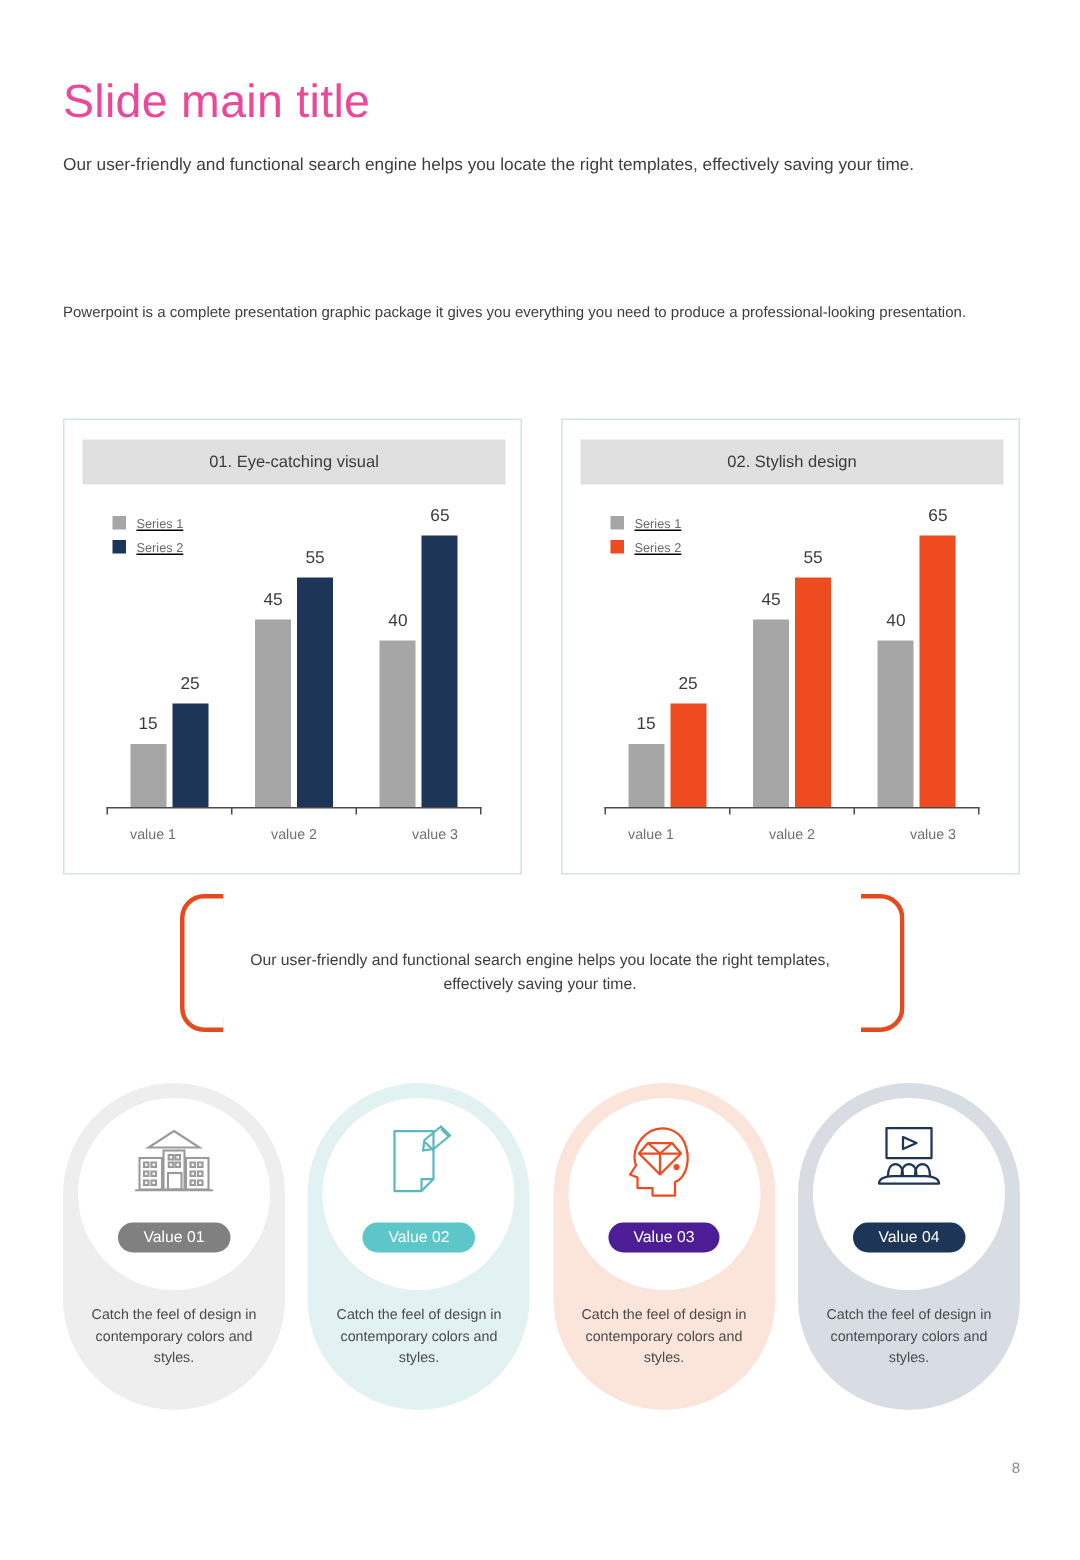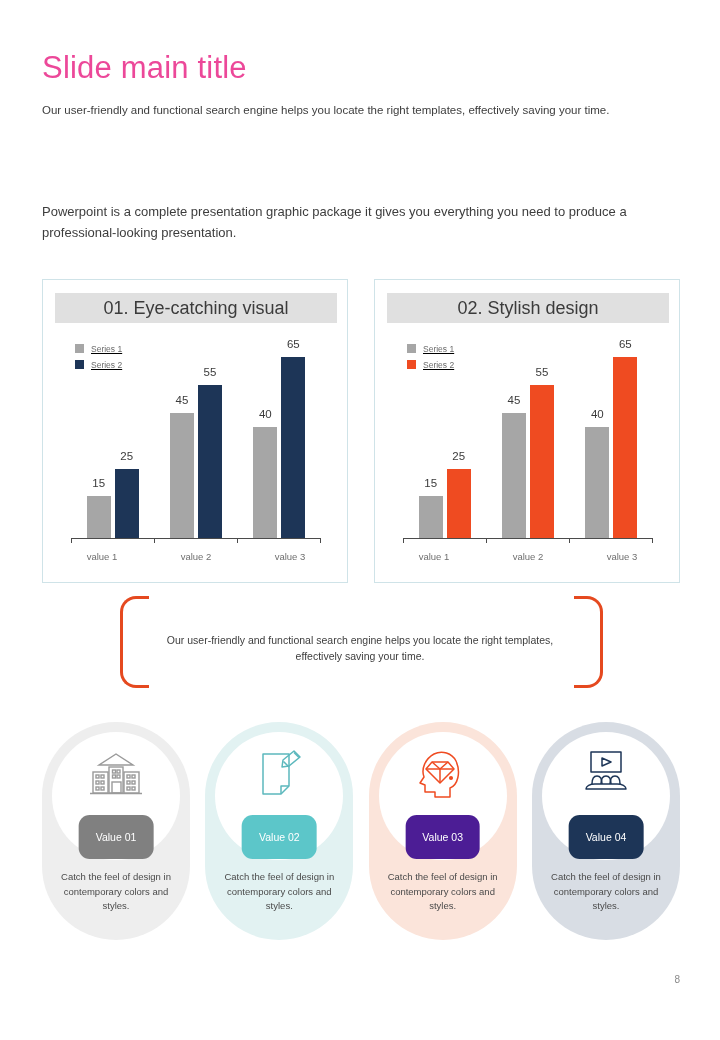--- a/index.html
+++ b/index.html
@@ -20,36 +20,36 @@
   .slide-sub {
     margin-top: 14px; font-size: 11.5px; color: #3d3d3d;
     line-height: 1.75; text-align: justify; width: 638px;
   }
 
   
   .sec { position:absolute; left:42px; top:189px; width:638px; }
   .sec-head { font-size: 17.5px; color:#2f2f2f; letter-spacing:0.1px; }
   .sec-head .num { color:#ef4b21; }
   .sec-body {
-    margin-top: 12px; font-size: 13px; color:#3d3d3d;
+    margin-top: 12px; font-size: 10px; color:#3d3d3d;
     line-height: 1.62; width: 638px;
   }
 
   
   .charts { position:absolute; left:42px; top:279px; width:638px;
             display:flex; justify-content:space-between; }
   .chart-card {
     width: 306px; height: 304px; background:#fff;
     border: 1px solid #cfe3e8; position:relative;
   }
   .chart-title-bar {
     position:absolute; left:12px; top:13px; width:282px; height:30px;
     background:#e0e0e0; display:flex; align-items:center; justify-content:center;
   }
-  .chart-title { font-size:18px; color:#3b3b3b; }
+  .chart-title { font-size:11px; color:#3b3b3b; }
 
   .legend { position:absolute; left:32px; top:64px; }
   .legend-row { display:flex; align-items:flex-start; margin-bottom:6px;text-decoration:underline; }
   .legend-sw { width:9px; height:9px; margin-right:7px; }
   .legend-lb { font-size:8.5px; color:#6a6a6a; }
 
   .plot { position:absolute; left:28px; bottom:43px; width:250px; height:200px; }
   .axis-line { position:absolute; left:0; bottom:0; width:100%; height:1px; background:#4b4b4b; }
   .tick { position:absolute; bottom:-4px; width:1px; height:5px; background:#4b4b4b; }
   .groups { position:absolute; left:0; bottom:1px; width:100%; height:199px;
@@ -93,21 +93,21 @@
     position:relative; display:flex; flex-direction:column; align-items:center;
   }
   .vcirc {
     width:128px; height:128px; border-radius:50%; background:#ffffff;
     position:absolute; top:10px; left:10px;
     display:flex; align-items:center; justify-content:center;
   }
   .vicon { position:absolute; top:28px; left:50%; transform:translateX(-50%); }
   .vbadge {
     position:absolute; top:93px; left:50%; transform:translateX(-50%);
-    padding:16px 17px; border-radius:11px; color:#fff;
+    padding:4px 17px; border-radius:11px; color:#fff;
     font-size:10.5px; white-space:nowrap;
   }
   .vtext {
     position:absolute; top:148px; left:10px; right:10px;
     text-align:center; font-size:9.5px; color:#4a4a4a; line-height:1.55;
   }
 
   
   .pageno { position:absolute; right:40px; bottom:55px;
             font-size:10px; color:#8a8a8a; }

